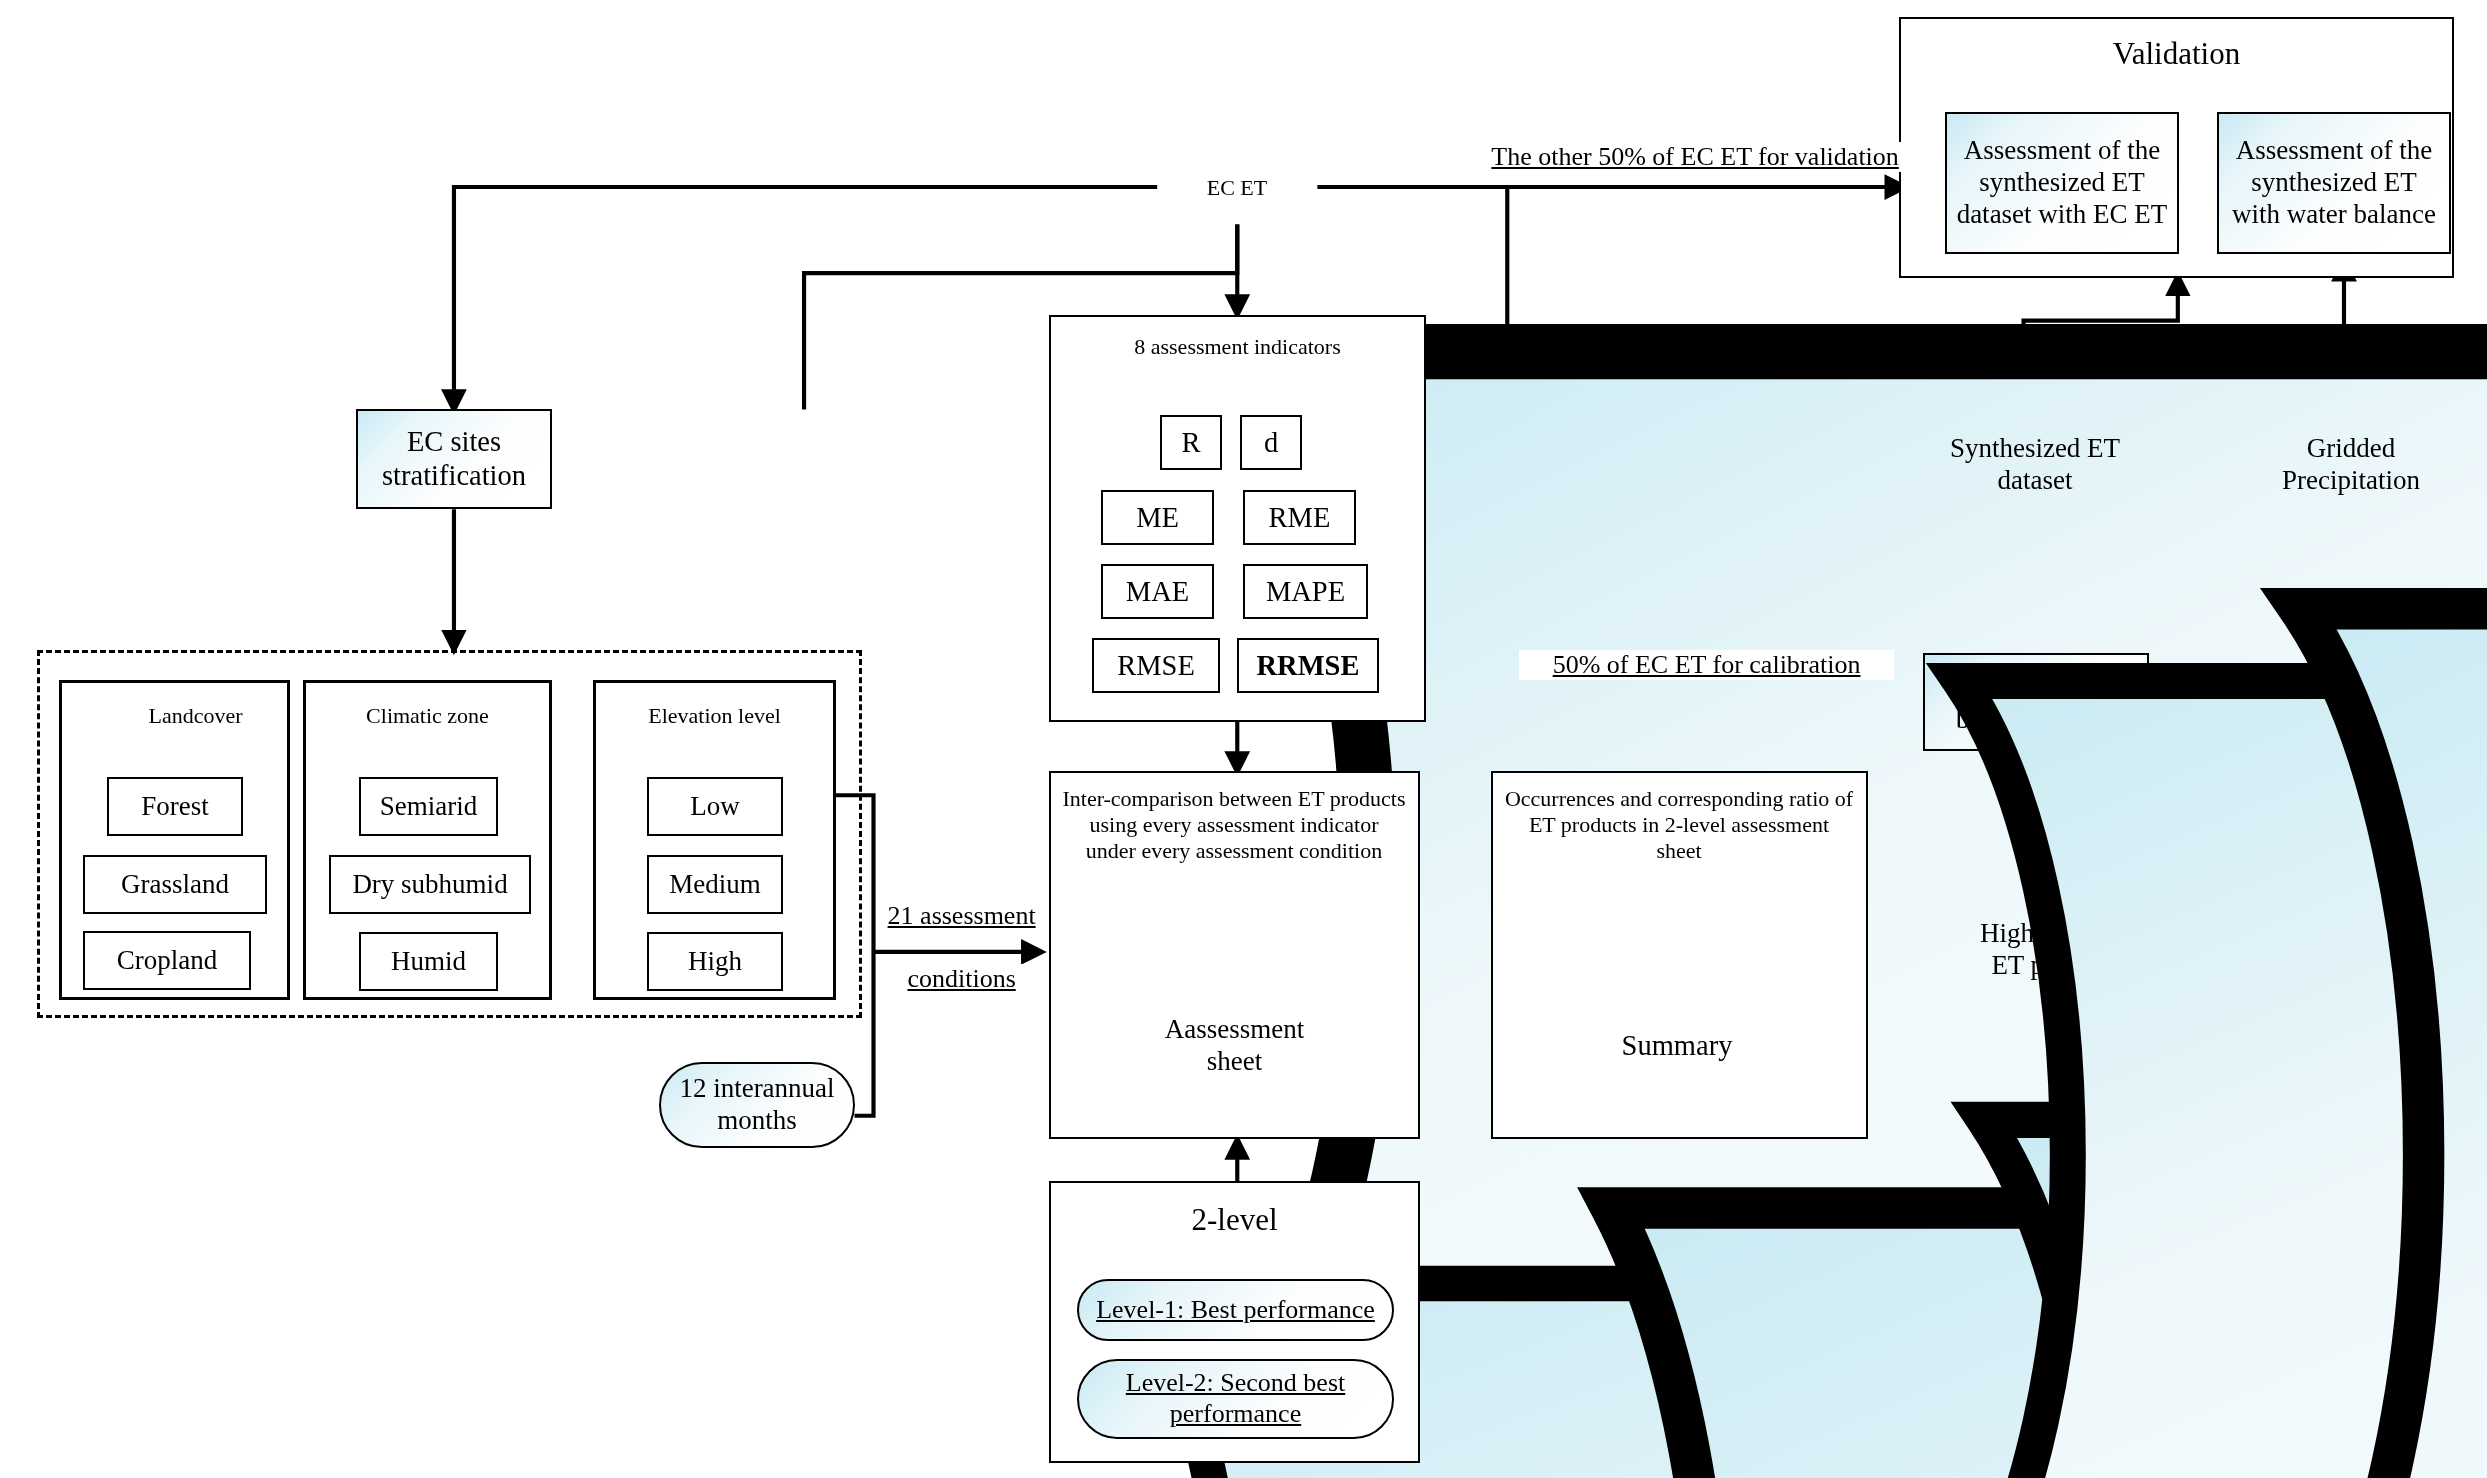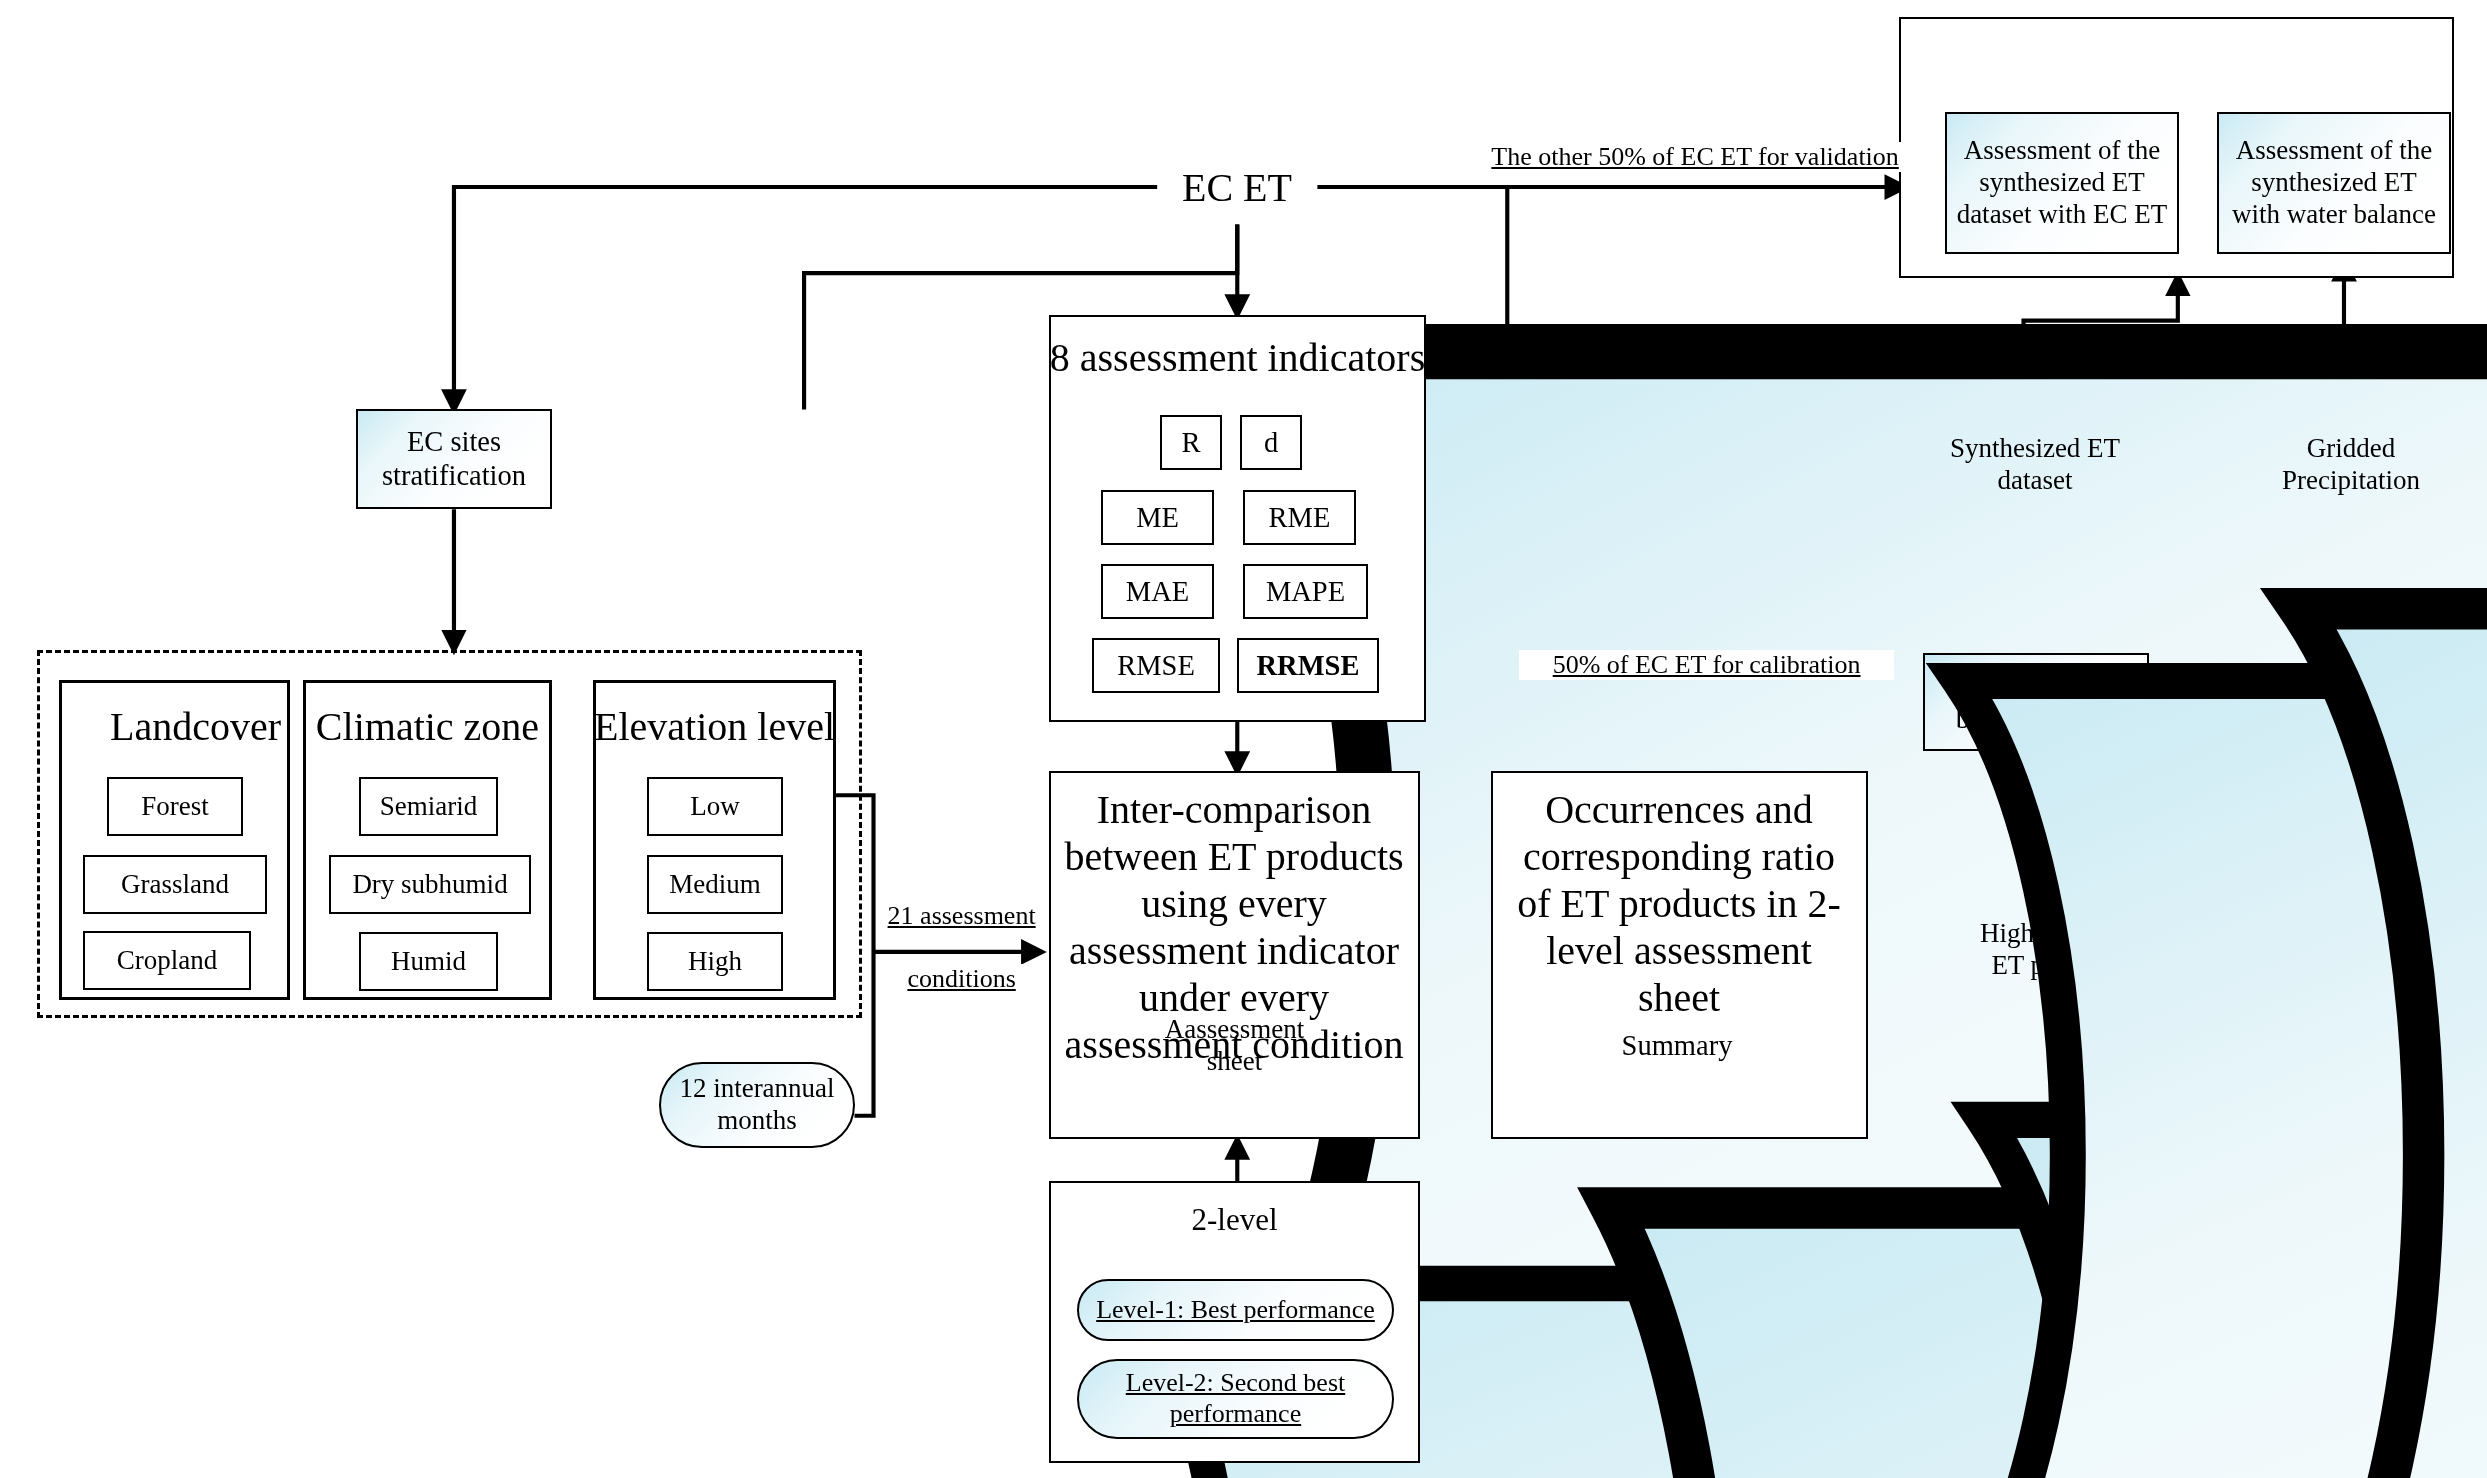--- a/index.html
+++ b/index.html
@@ -16,21 +16,21 @@
   .pill{border:2.4px solid #000;border-radius:593px;
         background:linear-gradient(135deg,#c9eaf3 0%,#e6f5fa 25%,#fbfdfe 60%,#ffffff 85%);}
   .ttl{position:absolute;text-align:center;}
   .elabel{position:absolute;text-align:center;white-space:nowrap;background:#fff;padding:0 3.6px;}
   .shapewrap{position:absolute;}
   .shapewrap svg{position:absolute;left:0;top:0;}
   .shapetext{position:absolute;left:0;top:0;width:100%;height:100%;
              display:flex;align-items:center;justify-content:center;text-align:center;
              line-height:1.18;pointer-events:none;}
   .f44{font-size:26px;text-decoration:underline;} .f46{font-size:27px;} .f48{font-size:28.5px;}
-  .f50{font-size:40px;} .f52{font-size:31px;}
+  .f50{font-size:22px;} .f52{font-size:31px;}
 </style>
 </head>
 <body>
 
 <div id="stage">
 
   <svg viewBox="0 0 4191 2492">
     <defs>
       <marker id="arw" viewBox="0 0 12 12" refX="9.5" refY="6" markerWidth="6.2" markerHeight="6.2" orient="auto-start-reverse">
         <path d="M 0 0 L 12 6 L 0 12 z" fill="#000"></path>
@@ -66,20 +66,21 @@
 
       <path d="M 2540 315 L 2540 1165 L 3240 1165" marker-end="url(#arw)"></path>
 
       <path d="M 3410 700 L 3410 540 L 3670 540 L 3670 465" marker-end="url(#arw)"></path>
 
       <path d="M 3950 700 L 3950 440" marker-end="url(#arw)"></path>
     </g>
   </svg>
 
   <div class="node plainrect" style="left:1899px;top:16.6px;width:555px;height:261px;"></div>
+  <div class="ttl f52" style="left:1899px;top:36px;width:555px;">Validation</div>
 
   <div class="node rect f46" style="left:2217px;top:112px;width:234px;height:142px;padding:0 9.5px;">
     <span>Assessment of the synthesized ET with water balance</span>
   </div>
   <div class="node rect f46" style="left:1945px;top:112px;width:234px;height:142px;padding:0 9.5px;">
     <span>Assessment of the synthesized ET dataset with EC ET</span>
   </div>
 
   <div class="shapewrap" style="left:1157px;top:151px;width:160px;height:74px;">
     <svg width="160" height="74" viewBox="0 0 270 125">

